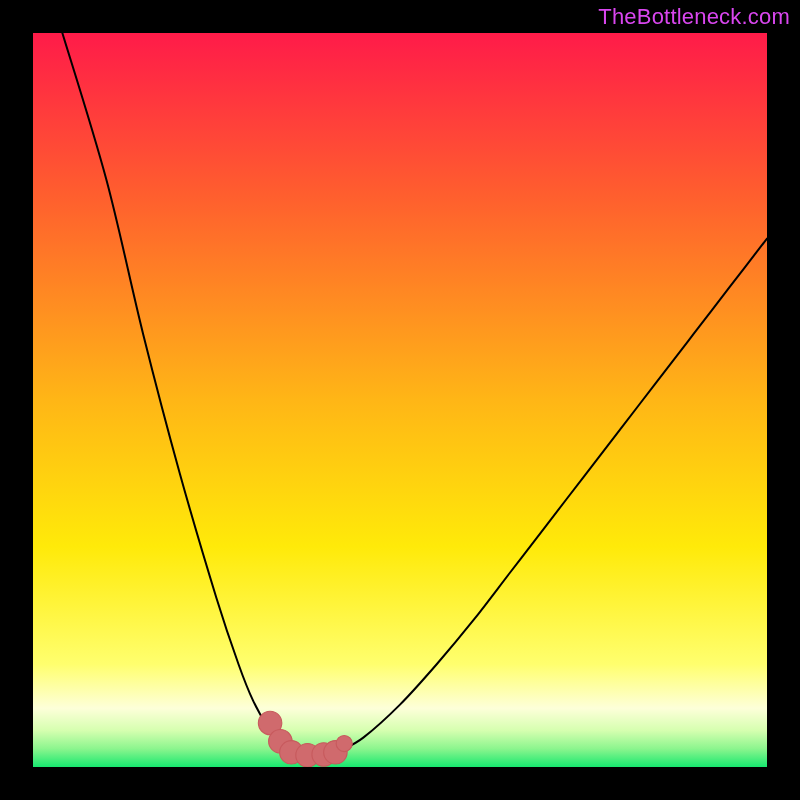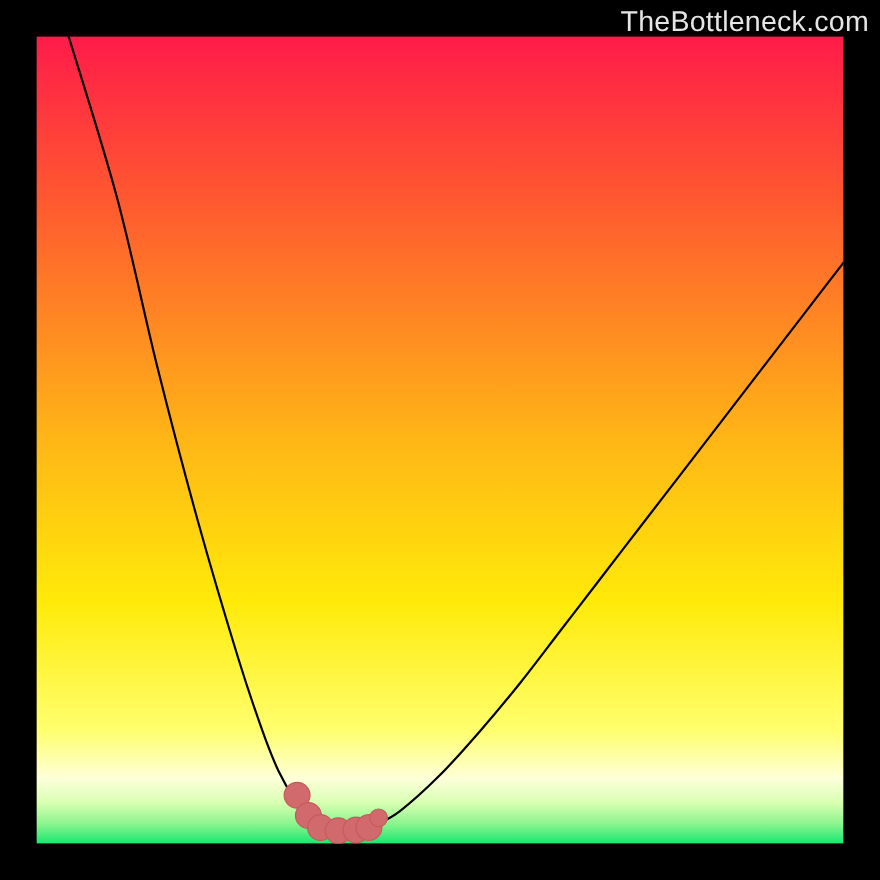--- a/index.html
+++ b/index.html
@@ -25,22 +25,22 @@
     overflow: hidden;
   }
   .gradient {
     position: absolute;
     inset: 0;
   }
   .watermark {
     position: absolute;
     top: 4px;
     right: 10px;
-    color: #e5e5e5;
-    font-size: 26px;
+    color: #d946ef;
+    font-size: 22px;
     letter-spacing: 0.2px;
     font-weight: 400;
   }
   svg.curves {
     position: absolute;
     inset: 0;
   }
 </style>
 </head>
 <body>

